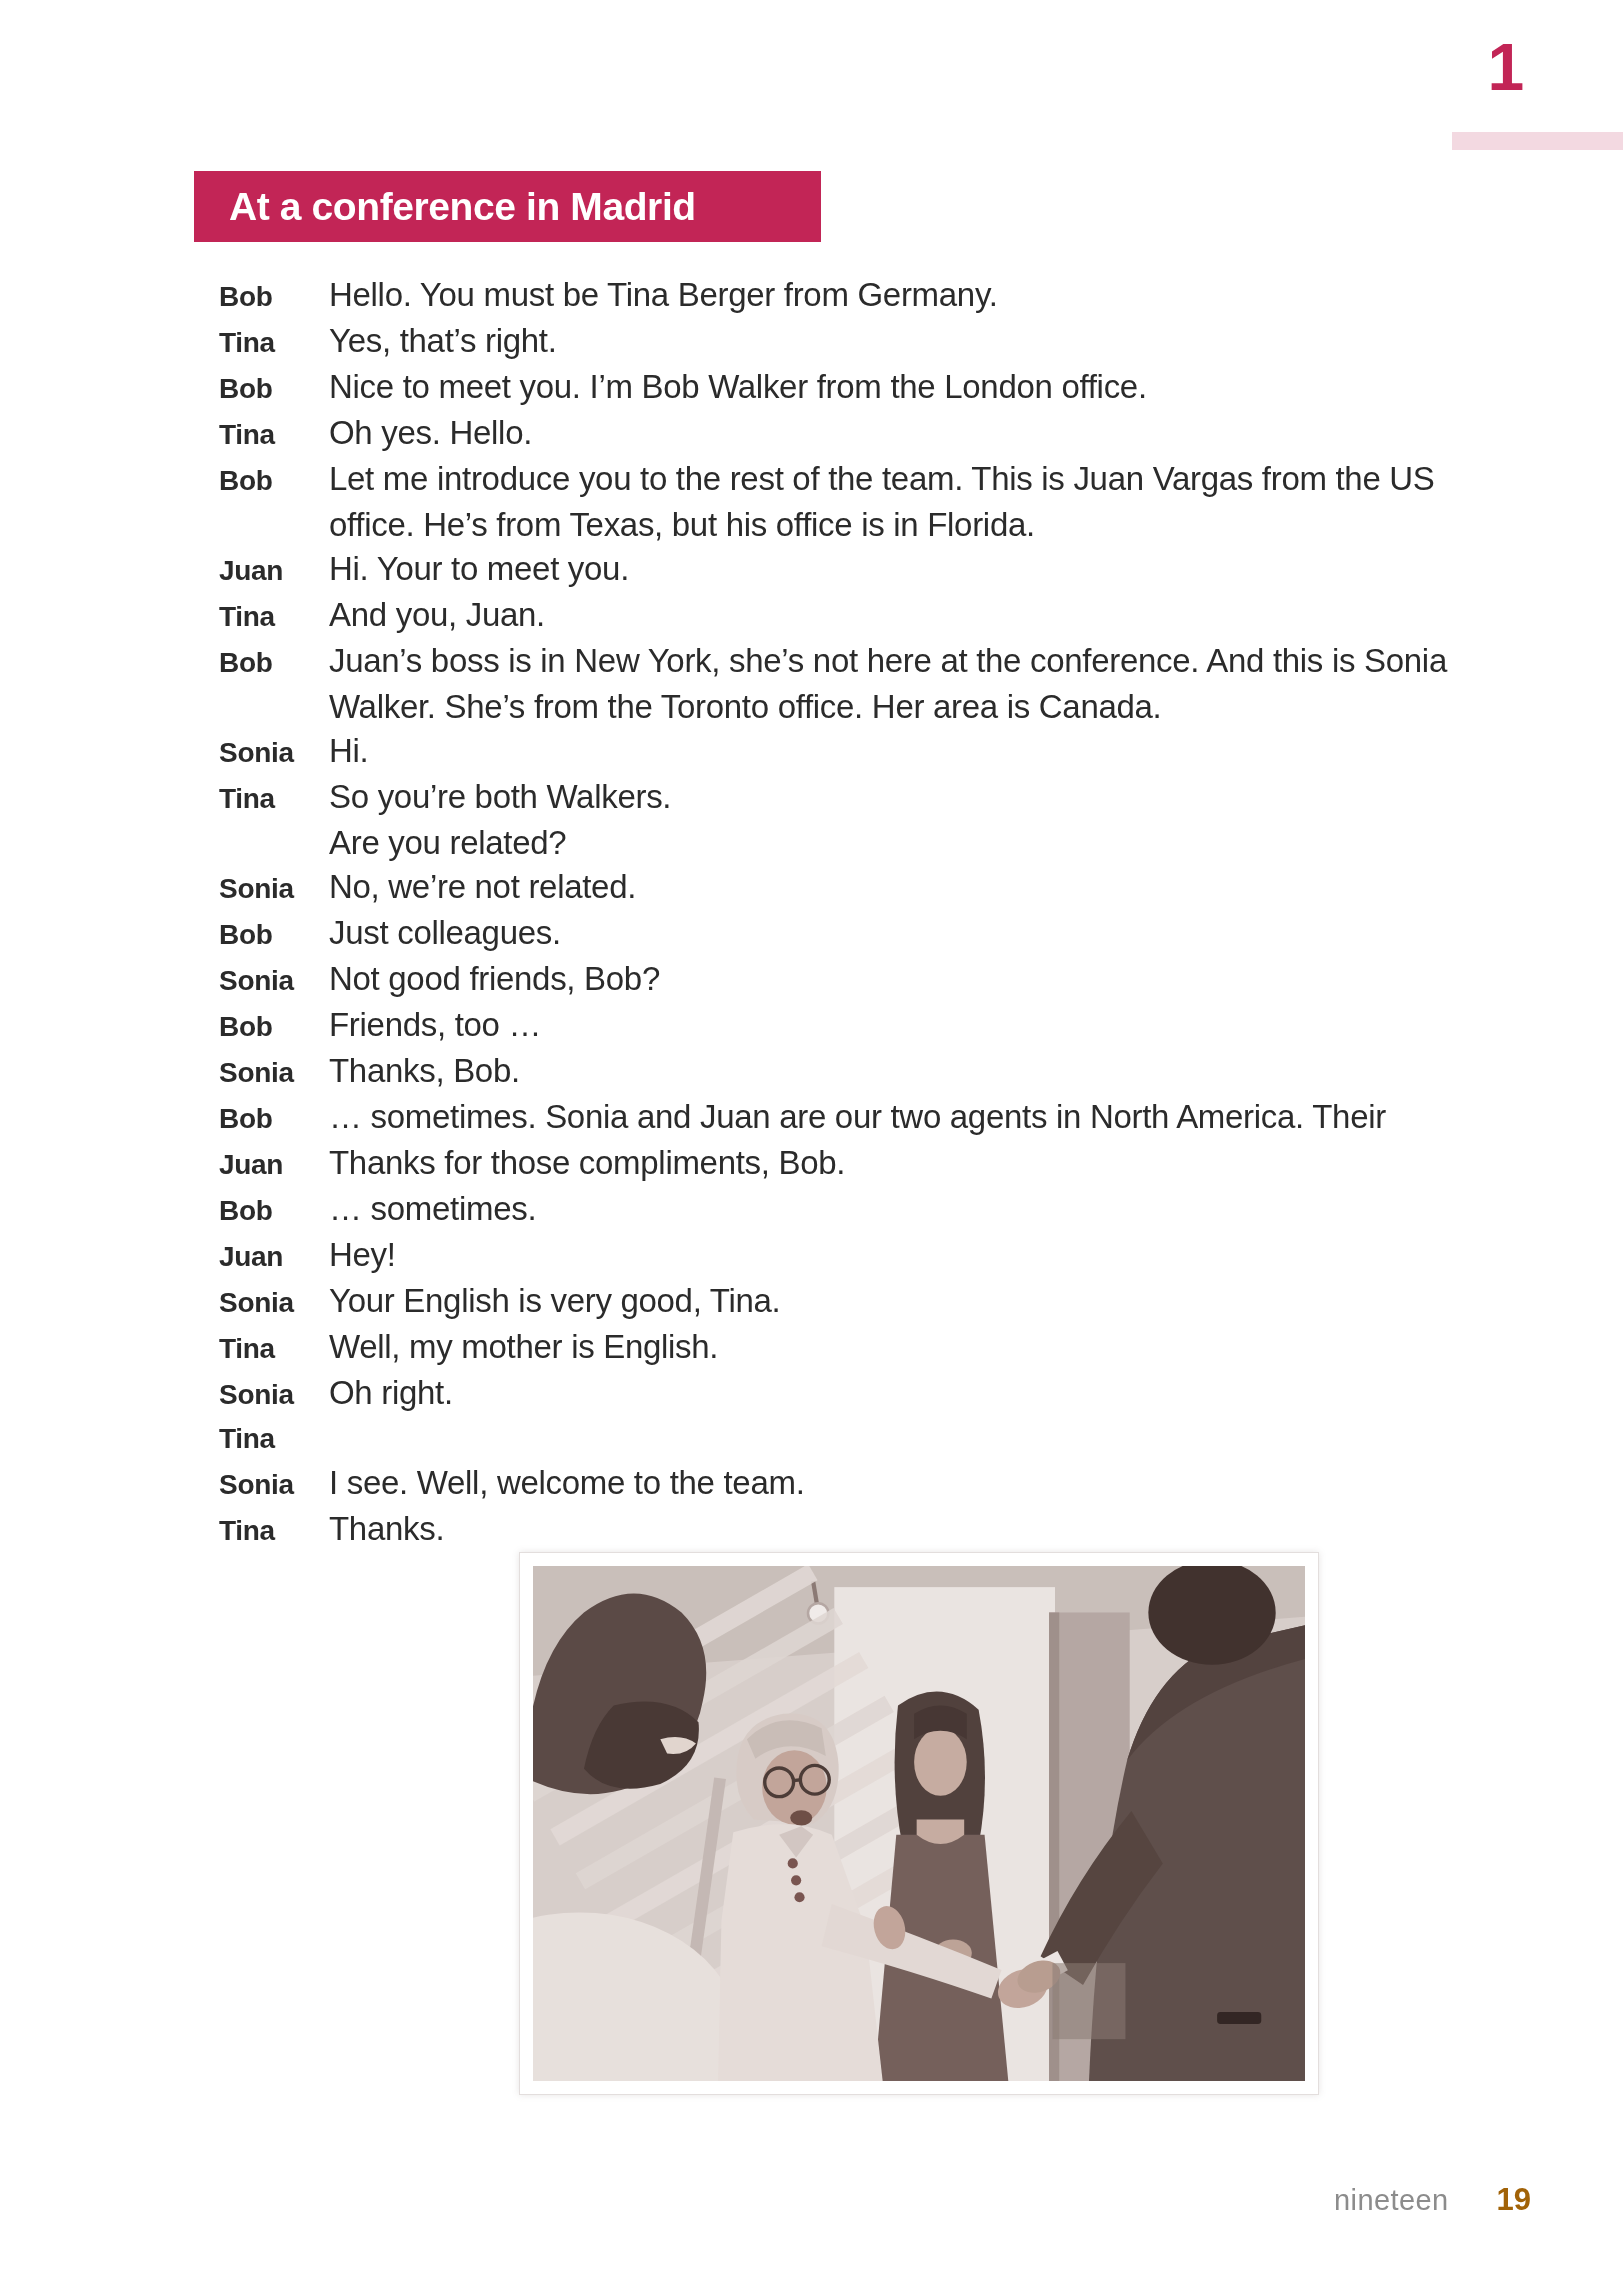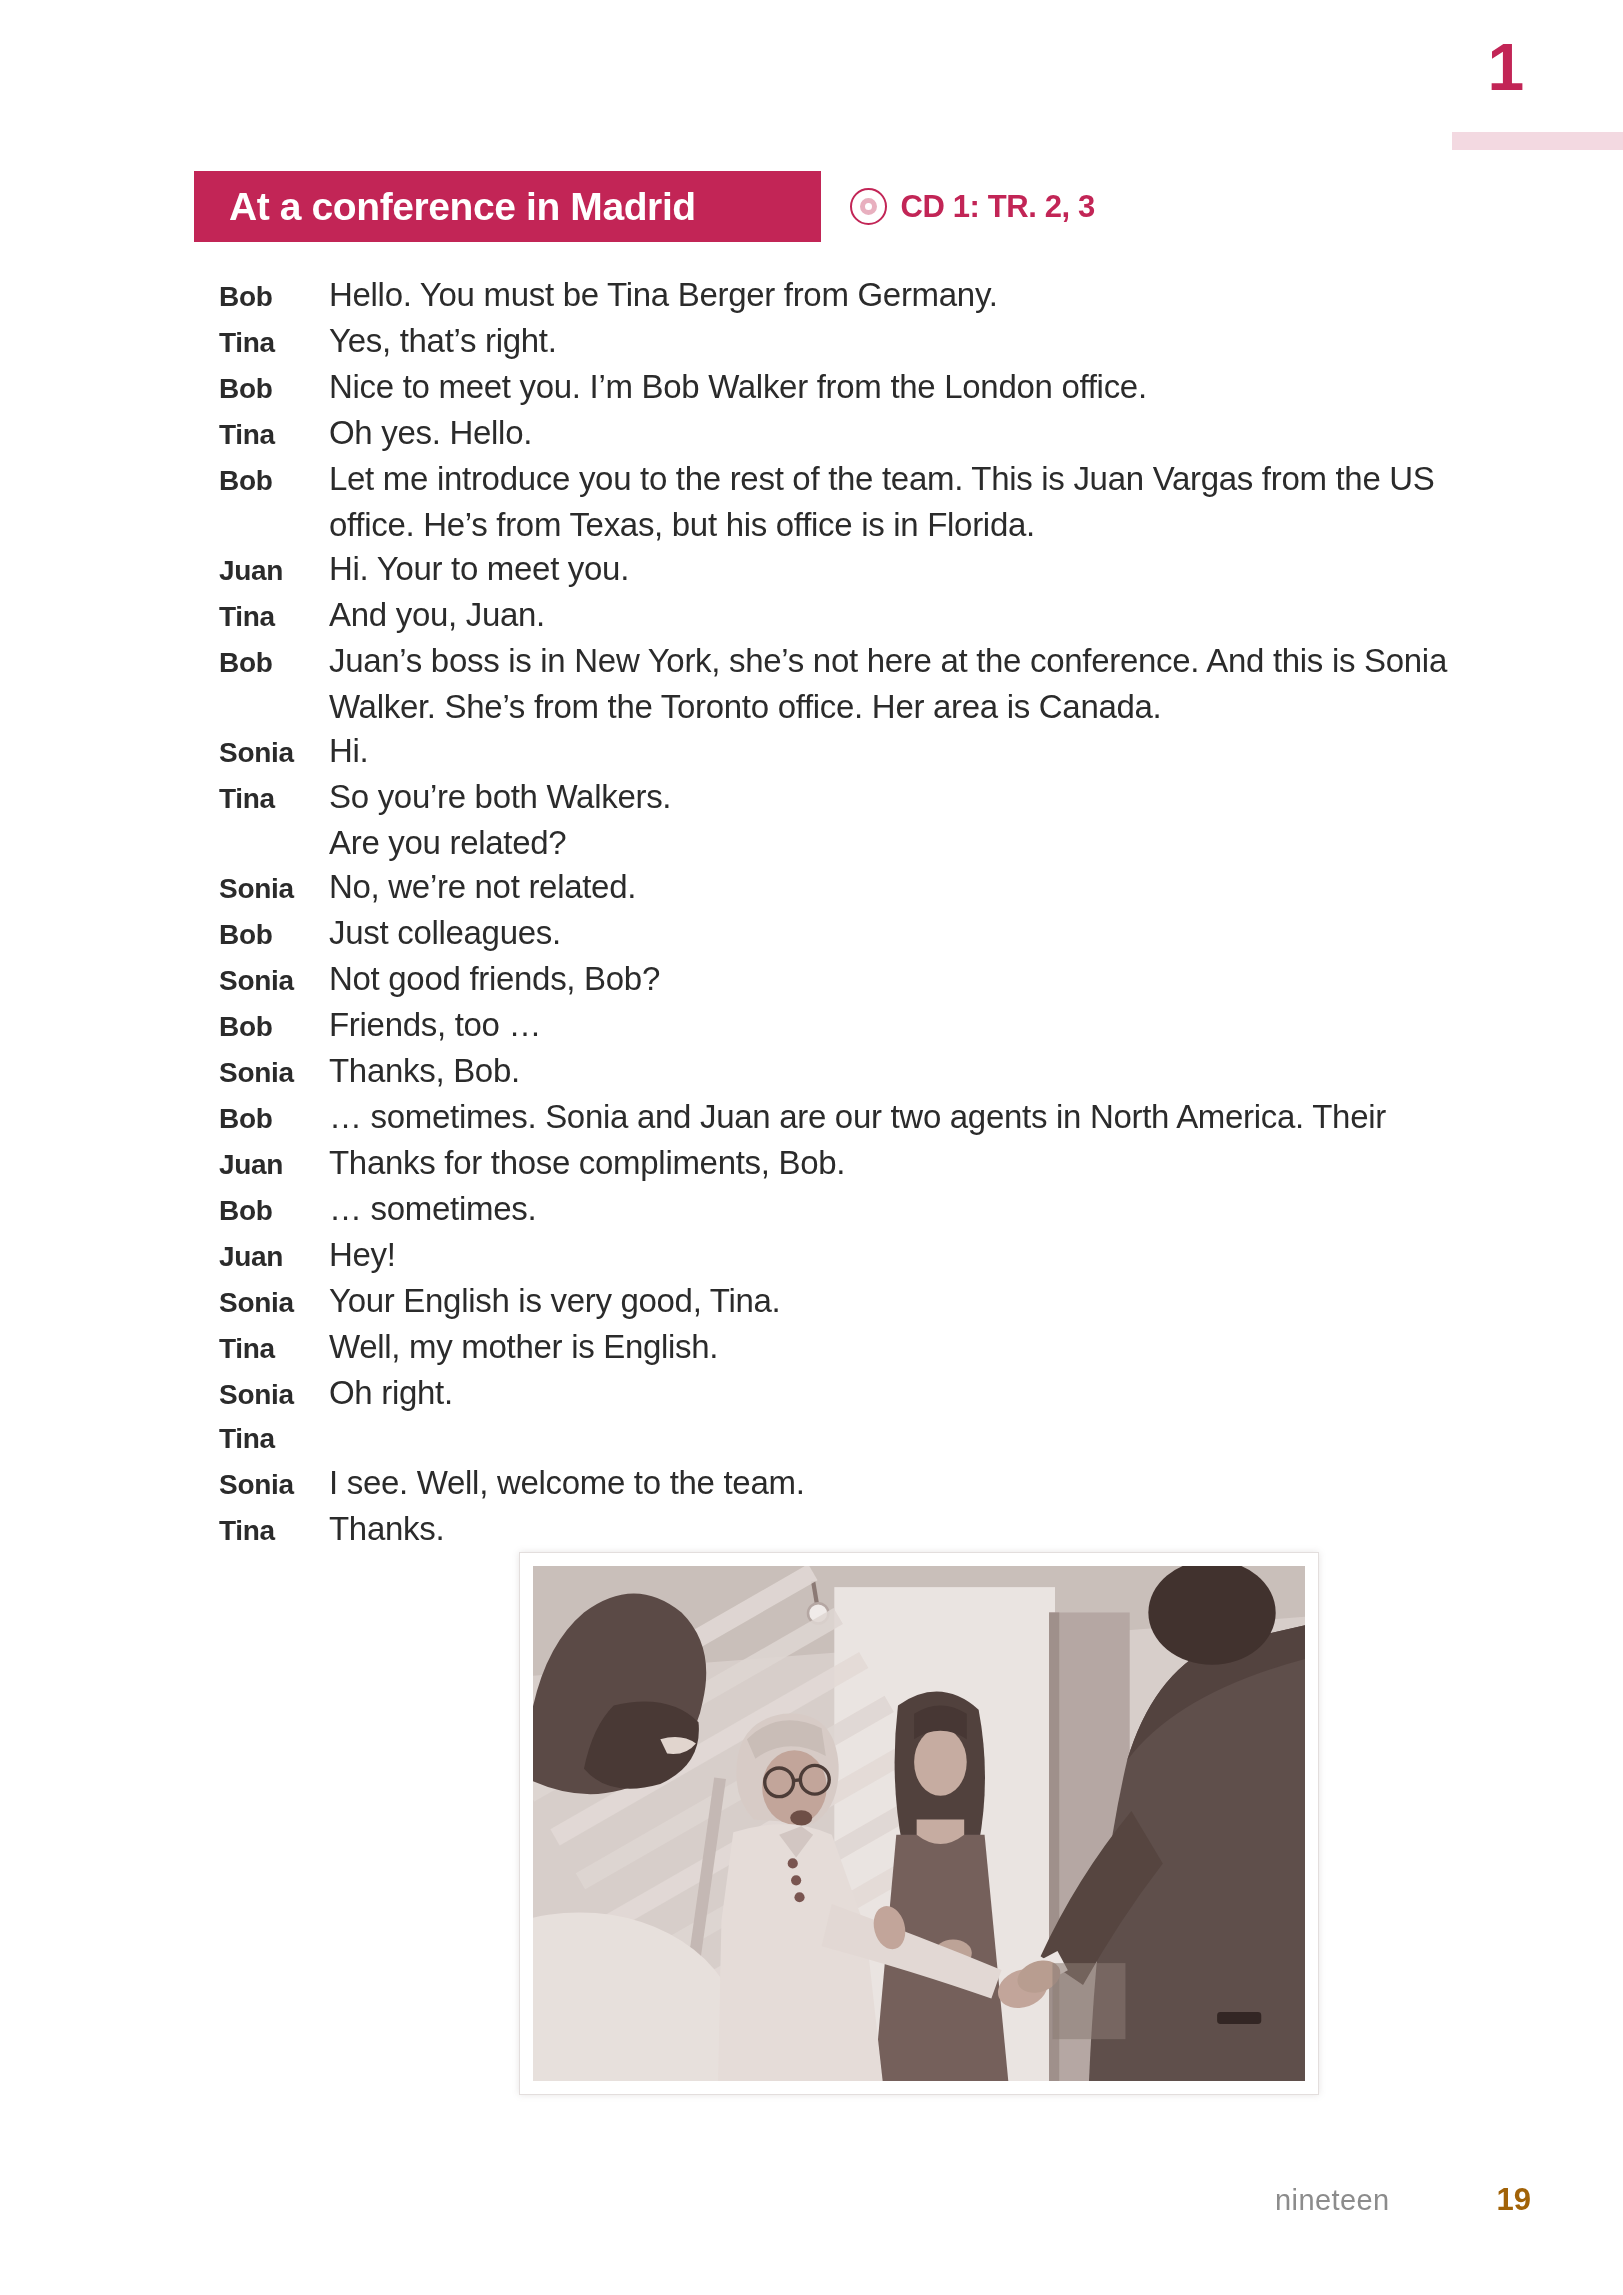--- a/index.html
+++ b/index.html
@@ -66,43 +66,37 @@
     position:absolute;left:519px;top:1552px;width:800px;height:543px;
     margin:0;background:#ffffff;
     border:0.9px solid #e3dedd;
     box-shadow:0 0 6.8px rgba(120,110,110,0.18);
     box-sizing:border-box;padding:12.8px;
   }
   .photo-card svg{display:block;width:100%;height:100%;}
   
   .footer{
     position:absolute;top:2182px;right:92px;
-    display:flex;align-items:baseline;gap:107px;
+    display:flex;align-items:baseline;gap:48px;
   }
   .page-word{font-size:29px;color:#8c8c8c;letter-spacing:0.4px;}
   .page-num{font-size:31px;font-weight:700;color:#a16207;}
 </style>
 </head>
 <body>
 
 <div class="page">
 
   <div class="unit-number">1</div>
   <div class="unit-accent-bar"></div>
 
   <div class="title-bar">
     <span>At a conference in Madrid</span>
   </div>
 
-  <div class="audio-ref">
-    <span class="cd-ring">
-      <span class="cd-hub"></span>
-    </span>
-    <span class="audio-label">CD 1: TR. 2, 3</span>
-  </div>
 
   <main class="dialogue" id="dialogue">
 
       <div class="row">
         <span class="speaker">Bob</span>
         <span class="line">Hello. You must be Tina Berger from Germany.</span>
       </div>
 
       <div class="row">
         <span class="speaker">Tina</span>

